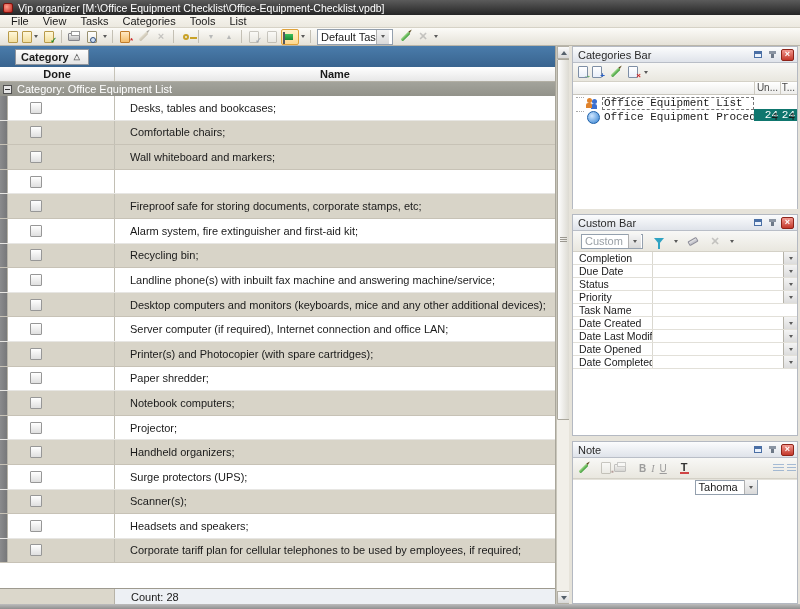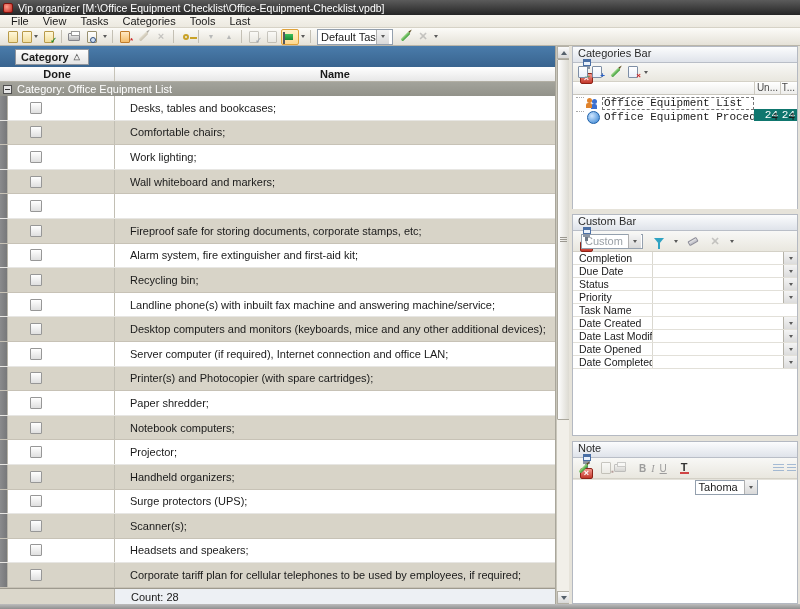--- a/index.html
+++ b/index.html
@@ -83,21 +83,21 @@
   .tri-down-s { width:0; height:0; border-left:3px solid transparent; border-right:3px solid transparent; border-top:4px solid #55606b; }
   .sb-thumb { position:absolute; left:0; top:13px; width:13px; height:361px; background:linear-gradient(90deg,#fdfdfd,#dcdad2); border:1px solid #aaa79c; border-radius:1px; display:flex; align-items:center; justify-content:center; }
   .grip { width:7px; height:5px; background:repeating-linear-gradient(#9b9890 0 1px, transparent 1px 2px); }
 
   
   .dockbg { position:absolute; top:46px; left:569px; width:231px; height:558px; background:#e6e3da; }
   .panel { position:absolute; left:572px; width:226px; background:#fff; border:1px solid #b4b9c2; }
   .cat-panel { top:46px; height:163px; }
   .filters-panel { top:214px; height:222px; }
   .note-panel { top:441px; height:163px; }
-  .ptitle { height:16px; background:linear-gradient(#fbfcfd,#dfe3ea); border-bottom:1px solid #b9bec7; display:flex; align-items:flex-start; padding:0 3px 0 5px;flex-direction:column; }
+  .ptitle { height:16px; background:linear-gradient(#fbfcfd,#dfe3ea); border-bottom:1px solid #b9bec7; display:flex; align-items:center; padding:0 3px 0 5px; }
   .ptitle .ttl { flex:1; color:#2a2a2a; }
   .pbtn { width:13px; height:12px; margin-left:2px; display:inline-flex; align-items:center; justify-content:center; border-radius:2px; }
   .float-glyph { width:8px; height:7px; border:1px solid #4a6fa5; border-top:3px solid #4a6fa5; background:#eaf1fb; }
   .pin-glyph { width:3px; height:7px; background:#6d7887; position:relative; }
   .pin-glyph::before { content:''; position:absolute; left:-2px; top:0; width:7px; height:3px; background:#8b95a3; }
   .close-btn { background:linear-gradient(#f2988f,#c3372a); border:1px solid #8e2318; color:#fff; font-size:9px; font-weight:bold; line-height:9px; }
   .ptoolbar { background:linear-gradient(#f8f8f6,#e9e7df); border-bottom:1px solid #d4d1c7; display:flex; align-items:center; padding-left:5px; }
   .cat-panel .ptoolbar { height:19px; gap:4px; }
   .filters-panel .ptoolbar { height:21px; gap:4px; }
   .note-panel .ptoolbar { height:21px; gap:3px; }
@@ -154,21 +154,21 @@
     <span class="title-text">Vip organizer [M:\Office Equipment Checklist\Office-Equipment-Checklist.vpdb]</span>
   </div>
 
   <div class="menubar">
 
   <span class="menu-item even">File</span>
       <span class="menu-item odd">View</span>
       <span class="menu-item even">Tasks</span>
       <span class="menu-item odd">Categories</span>
       <span class="menu-item even">Tools</span>
-      <span class="menu-item odd">Last</span>
+      <span class="menu-item odd">List</span>
     </div>
 
   <div class="toolbar">
     <span class="tbi">
         <span class="page yellow"></span>
       </span>
     <span class="tbi">
         <span class="page yellow"></span>
         <span class="tri-down tiny"></span>
       </span>
@@ -265,27 +265,20 @@
         </div>
 
         <div class="row odd">
           <span class="gutter"></span>
           <span class="cell-done">
             <span class="checkbox"></span>
           </span>
           <span class="cell-name">Comfortable chairs;</span>
         </div>
 
-        <div class="row even">
-          <span class="gutter"></span>
-          <span class="cell-done">
-            <span class="checkbox"></span>
-          </span>
-          <span class="cell-name">Work lighting;</span>
-        </div>
 
         <div class="row odd">
           <span class="gutter"></span>
           <span class="cell-done">
             <span class="checkbox"></span>
           </span>
           <span class="cell-name">Wall whiteboard and markers;</span>
         </div>
 
         <div class="row even">

